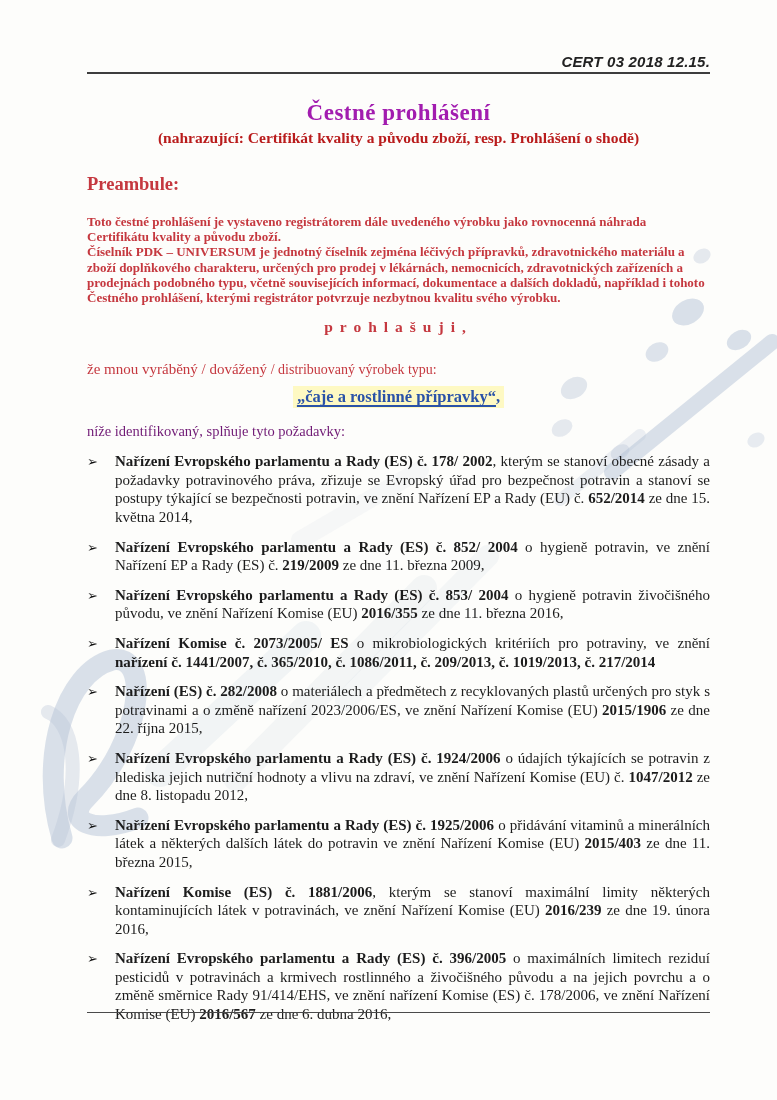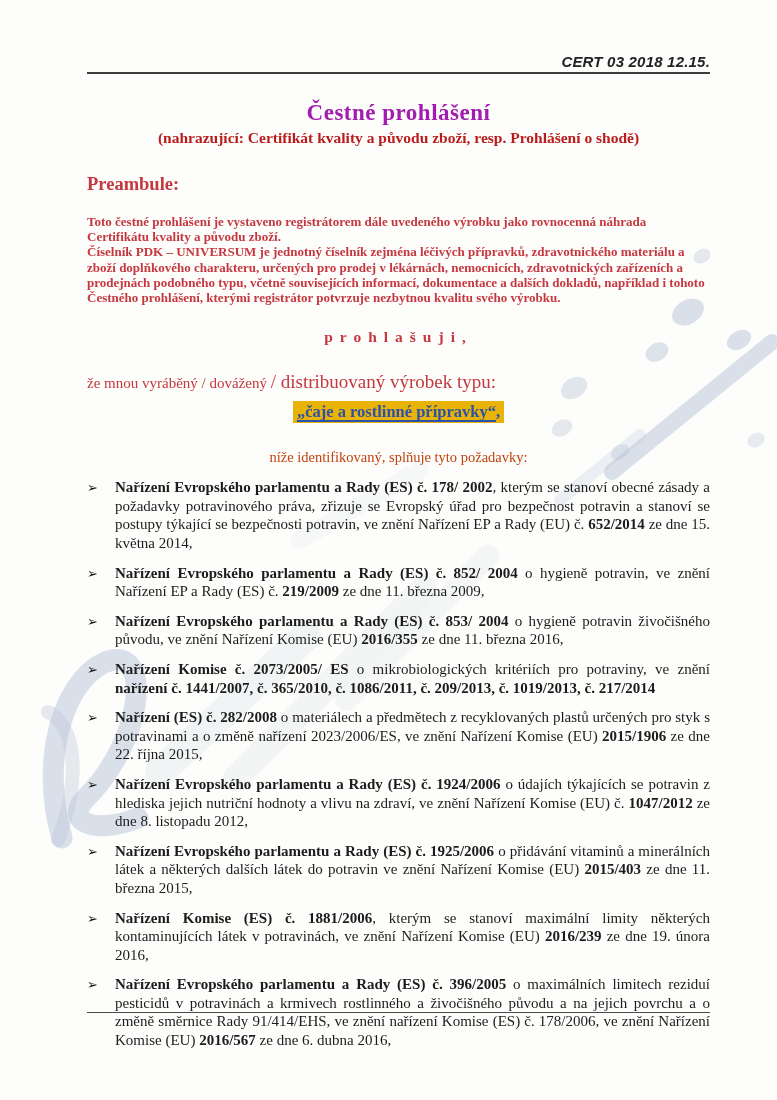--- a/index.html
+++ b/index.html
@@ -37,37 +37,37 @@
 
   .preambule-heading{
     margin-top:27px;
     font-size:18.5px;font-weight:bold;color:#c5383f;
   }
   .preambule-text{color:#c5383f;font-weight:bold;font-size:13px;line-height:15.2px;margin-top:19px;}
   .preambule-text p{margin:0;}
 
   .decl-intro{margin-top:21px;text-align:center;color:#c5383f;font-size:14.5px;}
   .decl-verb{
-    margin-top:23px;text-align:center;color:#c5383f;
+    margin-top:13px;text-align:center;color:#c5383f;
     font-size:15.5px;font-weight:bold;letter-spacing:7px;
   }
   .product-intro{margin-top:25px;color:#c5383f;font-size:15px;}
-  .product-intro .small{font-size:19px;}
+  .product-intro .small{font-size:14px;}
   .product-line{margin-top:9px;text-align:center;}
   .hl{
-    background:#eab308;
+    background:#fef9c3;
     padding:1px 4px 2px 4px;
     font-size:16.5px;font-weight:bold;color:#2a52a8;
   }
   .hl .quoted{
     text-decoration:underline;
     text-decoration-thickness:1.5px;
     text-underline-offset:3px;
   }
-  .req-intro{margin-top:27px;color:#c2410c;font-size:14.5px;text-align:center;}
+  .req-intro{margin-top:16px;color:#701a75;font-size:14.5px;}
 
   .req-list{margin-top:12px;}
   .req-item{display:flex;margin-bottom:11px;}
   .bullet{
     flex:0 0 28px;width:28px;
     font-family:"DejaVu Sans", sans-serif;
     font-size:13px;color:#111;
     padding-top:2px;
   }
   .req-text{

